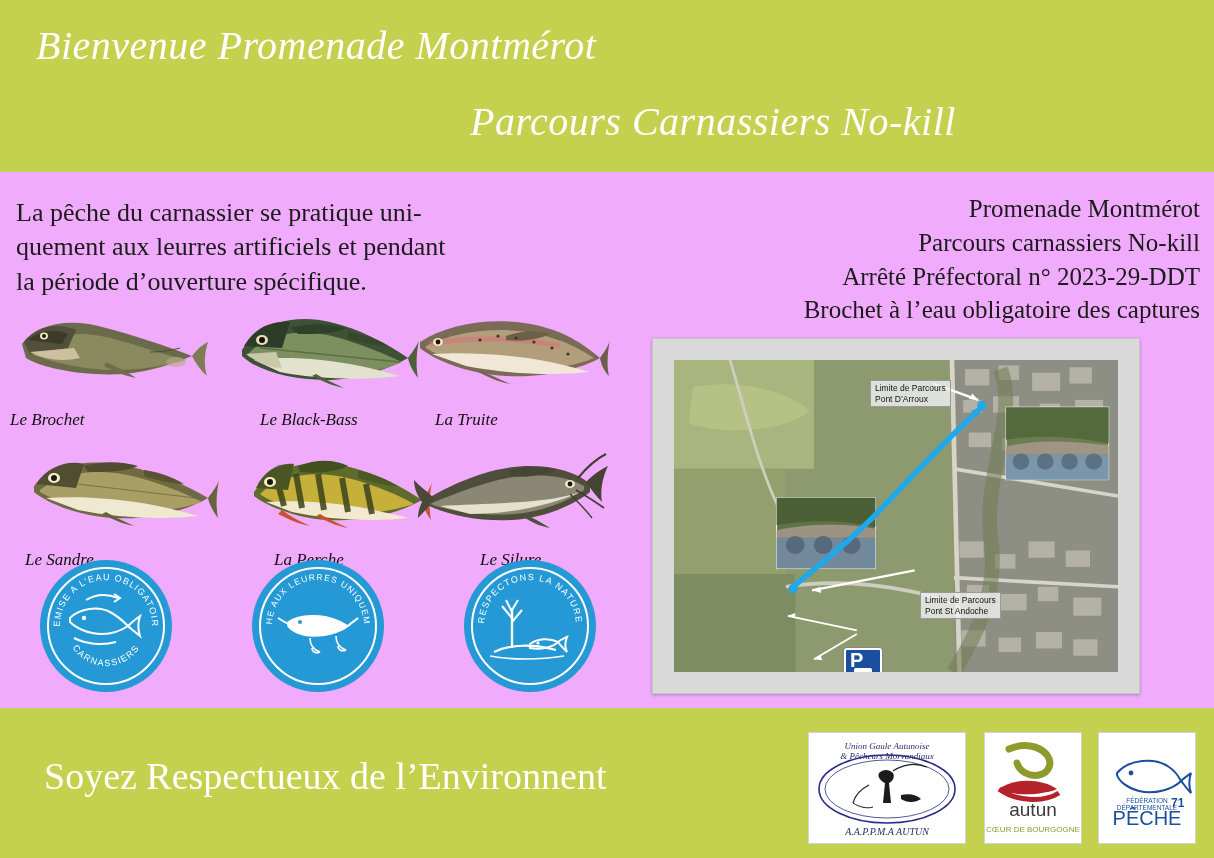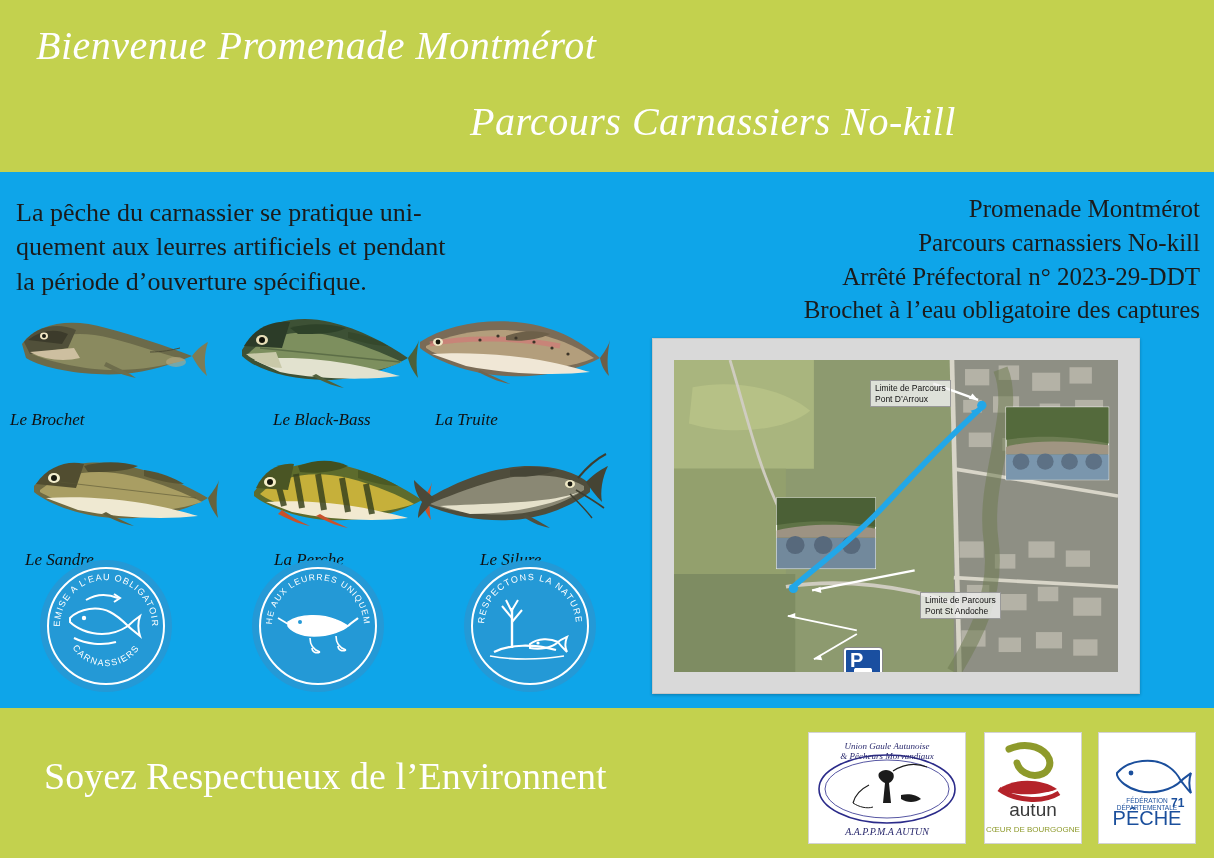--- a/index.html
+++ b/index.html
@@ -10,21 +10,21 @@
     width: 1214px;
     height: 858px;
     background: #ffffff;
     font-family: "Liberation Serif", serif;
     overflow: hidden;
     position: relative;
   }
   .poster {
     position: absolute;
     inset: 0;
-    background: #0ea5e9;
+    background: #f0abfc;
   }
 
   
   .header {
     position: absolute;
     left: 0; top: 0;
     width: 1214px;
     height: 172px;
     background: #c3d14e;
   }
@@ -248,21 +248,21 @@
         <path d="M24 46 C34 28, 52 20, 70 22 L62 48 Z" fill="#2c3c28"></path>
         <ellipse cx="42" cy="40" rx="6" ry="5" fill="#e8dfb8"></ellipse>
         <circle cx="42" cy="40" r="3" fill="#121208"></circle>
         <path d="M26 54 C36 62, 50 68, 62 68 L56 52 Z" fill="#c9c9a9"></path>
         <path d="M70 28 C90 22, 110 24, 126 28 C116 34, 96 34, 78 34 Z" fill="#2e4229"></path>
         <path d="M128 32 C144 34, 158 40, 168 46 C156 46, 140 42, 128 38 Z" fill="#35482c"></path>
         <path d="M188 58 C194 50, 198 44, 199 40 C196 54, 196 68, 198 78 C192 70, 189 63, 188 58 Z" fill="#4c6039"></path>
         <path d="M96 74 C106 80, 116 84, 124 88 C112 86, 100 80, 92 76 Z" fill="#51603c"></path>
         <path d="M40 48 L180 62" stroke="#4f5f3d" stroke-width="1.4" fill="none" opacity="0.7"></path>
       </svg>
-      <div class="fish-label" style="left:40px;margin-left:13px;">Le Black-Bass</div>
+      <div class="fish-label" style="left:40px;">Le Black-Bass</div>
     </div>
 
     <div class="fish-cell" style="left:400px; top:0px;">
       <svg class="fish-art" viewBox="0 0 200 100">
         <path d="M10 42 C40 22, 90 16, 130 26 C158 33, 176 46, 190 58 C168 70, 132 78, 96 76 C58 74, 24 60, 10 48 Z" fill="#7a6b56"></path>
         <path d="M16 46 C48 30, 92 26, 128 34 C154 40, 172 50, 184 58 C160 68, 126 72, 92 70 C58 68, 28 56, 16 48 Z" fill="#b39e7c"></path>
         <path d="M22 54 C56 52, 100 54, 140 62 C160 66, 172 70, 180 72 C146 76, 96 74, 56 66 Z" fill="#f0e7d6"></path>
         <path d="M20 44 C60 36, 110 38, 150 46" stroke="#d96f74" stroke-width="5" fill="none" opacity="0.55"></path>
         <ellipse cx="28" cy="42" rx="5" ry="4" fill="#efe6c6"></ellipse>
         <circle cx="28" cy="42" r="2.4" fill="#15150c"></circle>

